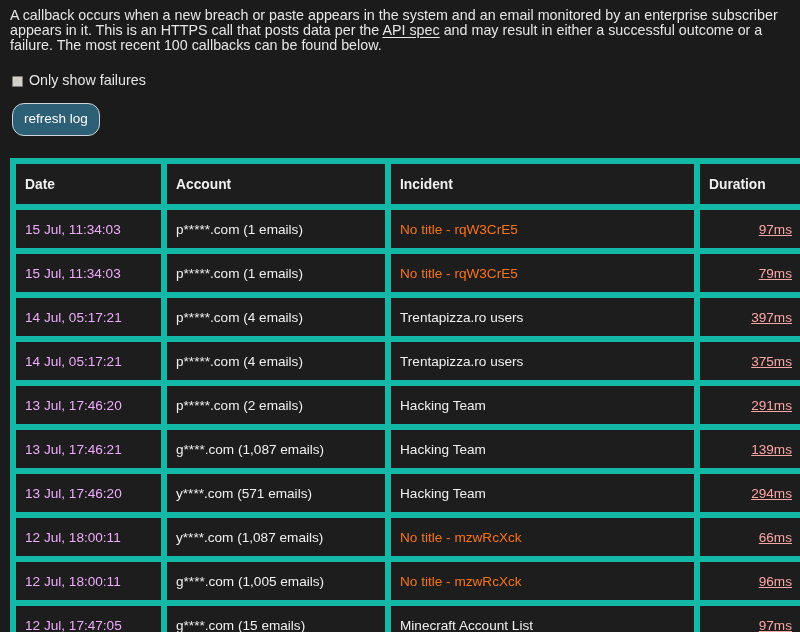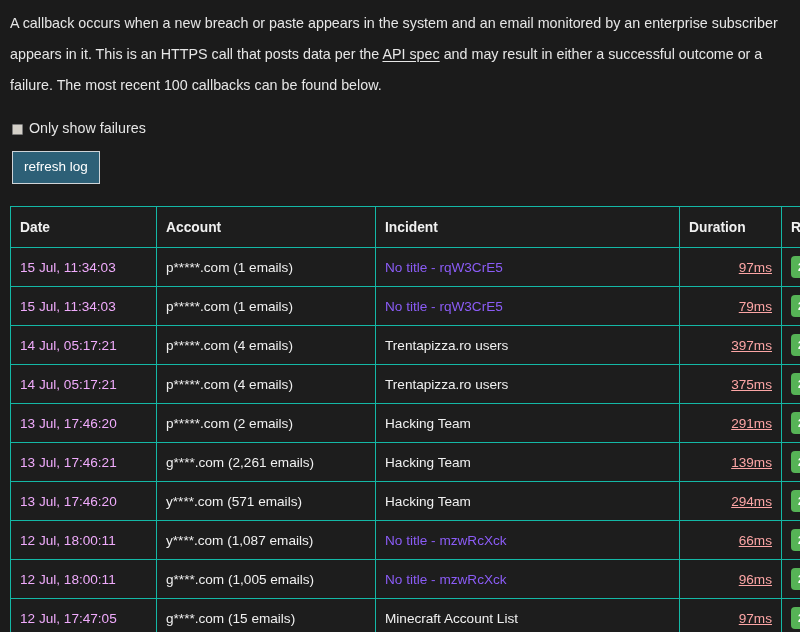--- a/index.html
+++ b/index.html
@@ -23,21 +23,21 @@
   h1.page-title {
     font-size: 22px;
     font-weight: 400;
     line-height: 26px;
     margin: 4px 0 14px 0;
     color: #f2f2f2;
     letter-spacing: 0.1px;
   }
   p.intro {
     font-size: 14.3px;
-    line-height: 31px;
+    line-height: 15px;
     margin: 0 0 18px 0;
     color: #e6e6e6;
     max-width: 782px;
   }
   a.inline-link {
     color: #e6e6e6;
     text-decoration: underline;
     text-underline-offset: 2px;
   }
   .filter-row {
@@ -65,37 +65,37 @@
     font-size: 14.3px;
     line-height: 18px;
     color: #e6e6e6;
     cursor: pointer;
   }
   .btn-refresh {
     display: inline-block;
     background: #2d6077;
     color: #ffffff;
     border: 1px solid #cfd4d8;
-    border-radius: 0;
+    border-radius: 12px;
     font-family: "Liberation Sans", sans-serif;
     font-size: 13.5px;
     line-height: 16px;
     padding: 7px 11px 8px 11px;
     margin: 0 0 22px 2px;
     cursor: pointer;
   }
   table.callbacks {
     border-collapse: collapse;
     width: 780px;
     table-layout: fixed;
     font-size: 13.6px;
   }
   table.callbacks th,
   table.callbacks td {
-    border: 1px solid #14b8a6;
+    border: 6px solid #14b8a6;
     padding: 0 9px;
     height: 38px;
     vertical-align: middle;
     background: #1d1d1d;
     overflow: hidden;
     white-space: nowrap;
   }
   table.callbacks th {
     font-weight: bold;
     text-align: left;
@@ -104,21 +104,21 @@
     font-size: 13.8px;
   }
   th.col-date, td.col-date { width: 127px; }
   th.col-account, td.col-account { width: 200px; }
   th.col-incident, td.col-incident { width: 285px; }
   th.col-duration, td.col-duration { width: 83px; text-align: right; }
   th.col-response, td.col-response { width: 85px; }
   td.col-date { color: #f0abfc; }
   td.col-account { color: #f0f0f0; }
   td.col-incident { color: #f0f0f0; }
-  td.col-incident.muted { color: #8b5cf6; }
+  td.col-incident.muted { color: #f97316; }
   td.col-duration { color: #fca5a5; text-decoration: underline; }
   .badge {
     display: inline-block;
     background: #56b356;
     color: #ffffff;
     font-size: 10.5px;
     font-weight: bold;
     line-height: 12px;
     padding: 5px 7px 5px 7px;
     border-radius: 4px;
@@ -182,21 +182,21 @@
         </tr>
         <tr>
           <td class="col-date">13 Jul, 17:46:20</td>
           <td class="col-account">p*****.com (2 emails)</td>
           <td class="col-incident">Hacking Team</td>
           <td class="col-duration">291ms</td>
           <td class="col-response"><span class="badge">200</span></td>
         </tr>
         <tr>
           <td class="col-date">13 Jul, 17:46:21</td>
-          <td class="col-account">g****.com (2,261 emails)</td>
+          <td class="col-account">g****.com (1,087 emails)</td>
           <td class="col-incident">Hacking Team</td>
           <td class="col-duration">139ms</td>
           <td class="col-response"><span class="badge">200</span></td>
         </tr>
         <tr>
           <td class="col-date">13 Jul, 17:46:20</td>
           <td class="col-account">y****.com (571 emails)</td>
           <td class="col-incident">Hacking Team</td>
           <td class="col-duration">294ms</td>
           <td class="col-response"><span class="badge">200</span></td>

